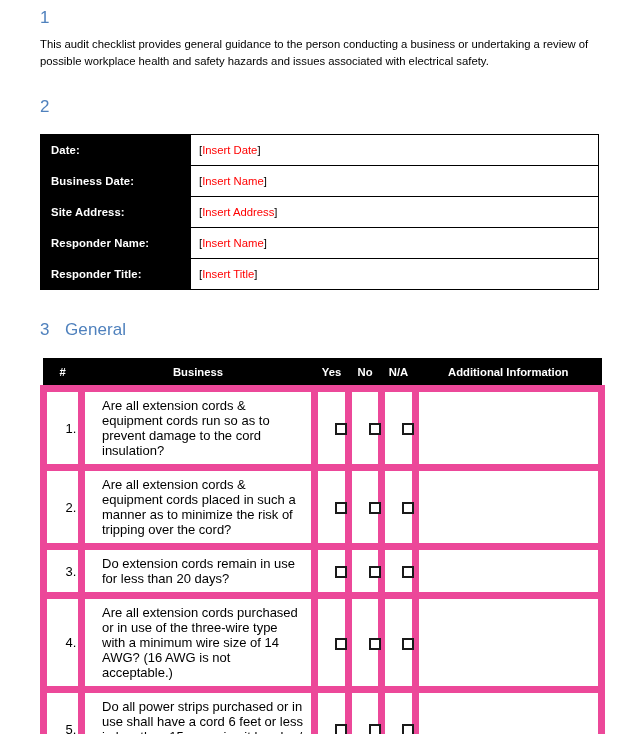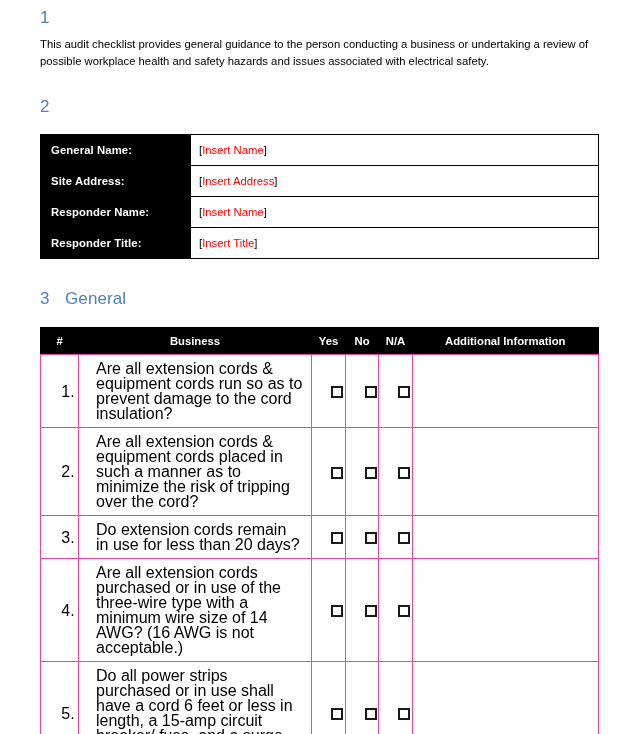--- a/index.html
+++ b/index.html
@@ -110,22 +110,22 @@
     background: #000000;
     color: #ffffff;
     font-size: 11.3px;
     font-weight: bold;
     height: 26px;
     line-height: 14px;
     text-align: center;
     border: none;
   }
   .check-table td {
-    border: 1px solid #ec4899;
-    font-size: 16px;
+    border: 7px solid #ec4899;
+    font-size: 13px;
     line-height: 15px;
     padding-left: 17px;
   }
   .col-num      { width: 38px; }
   .col-question { width: 233px; }
   .col-yes      { width: 34px; }
   .col-no       { width: 33px; }
   .col-na       { width: 34px; }
   .col-addl     { width: 186px; }
 
@@ -180,21 +180,25 @@
       <span class="h-num">2</span>
     </div>
 
     <table class="biz-table sp-biz-table">
       <colgroup>
         <col style="width:150px">
         <col style="width:408px">
       </colgroup>
       <tbody id="biz-body">
           <tr>
-            <td class="biz-label">General Name:</td>
+            <td class="biz-label">Date:</td>
+            <td class="biz-value"><span class="ph-brk">[</span><span class="ph-red">Insert Date</span><span class="ph-brk">]</span></td>
+          </tr>
+          <tr>
+            <td class="biz-label">Business Date:</td>
             <td class="biz-value"><span class="ph-brk">[</span><span class="ph-red">Insert Name</span><span class="ph-brk">]</span></td>
           </tr>
           <tr>
             <td class="biz-label">Site Address:</td>
             <td class="biz-value"><span class="ph-brk">[</span><span class="ph-red">Insert Address</span><span class="ph-brk">]</span></td>
           </tr>
           <tr>
             <td class="biz-label">Responder Name:</td>
             <td class="biz-value"><span class="ph-brk">[</span><span class="ph-red">Insert Name</span><span class="ph-brk">]</span></td>
           </tr>

